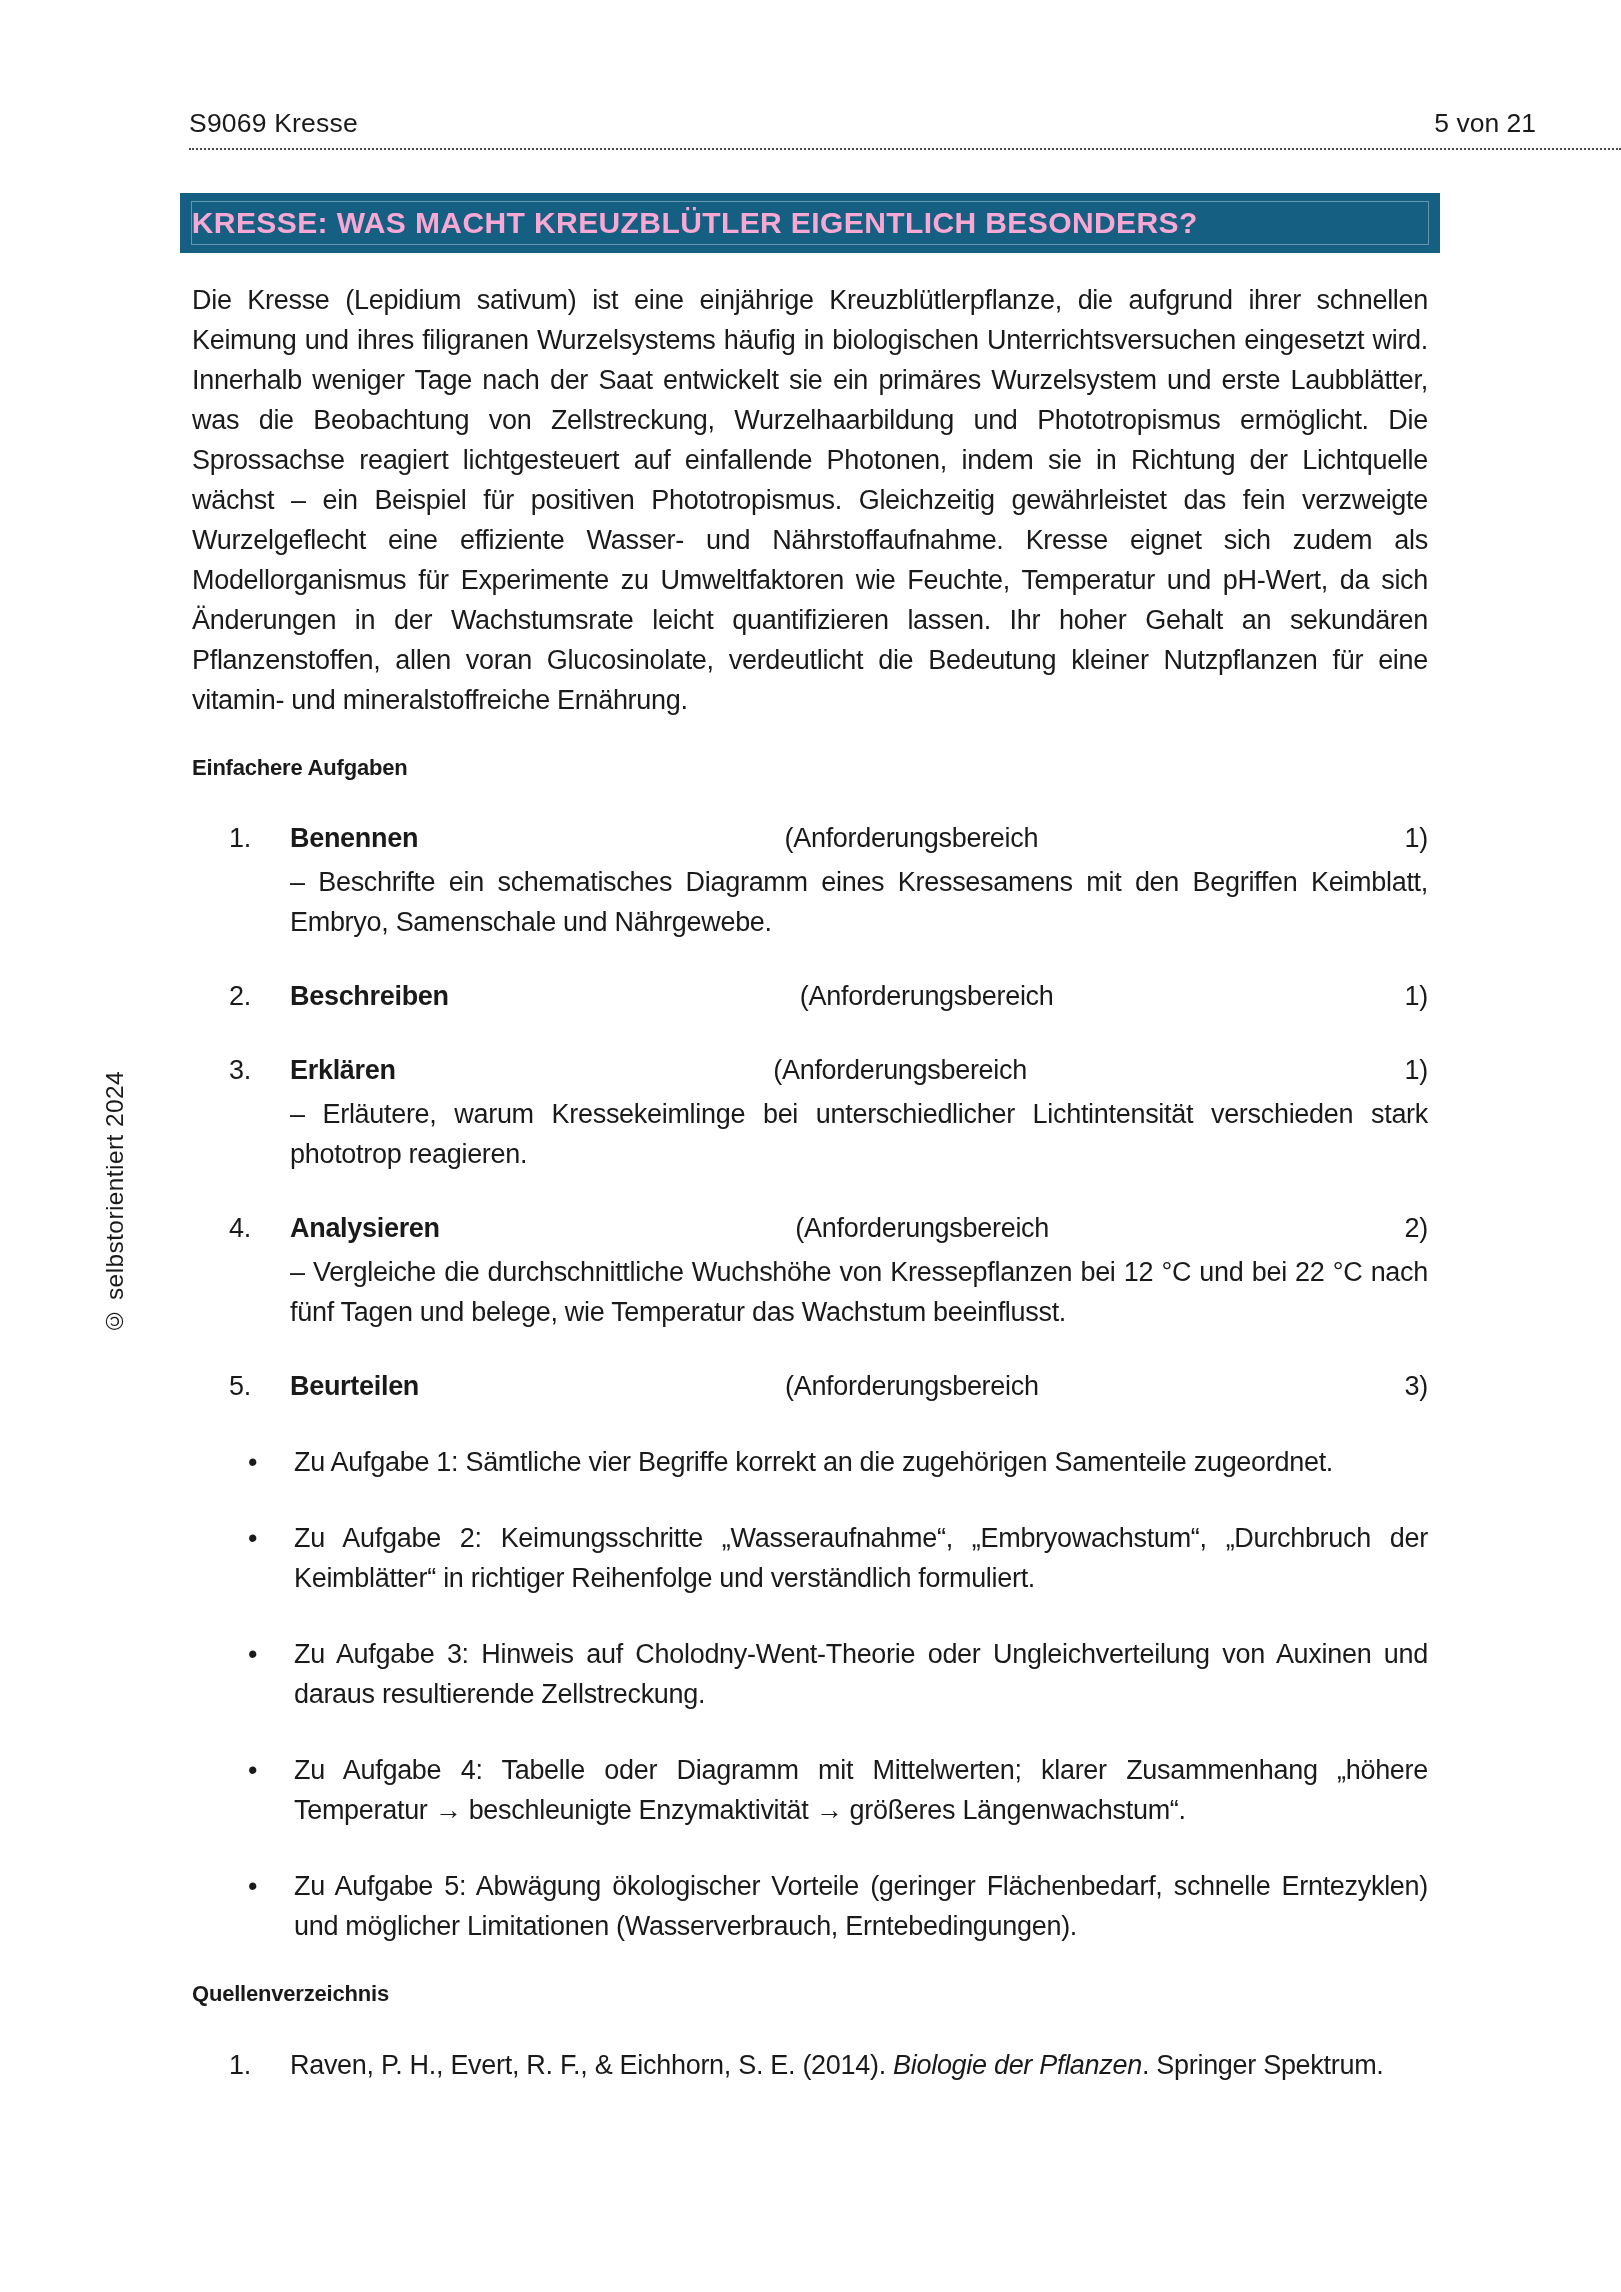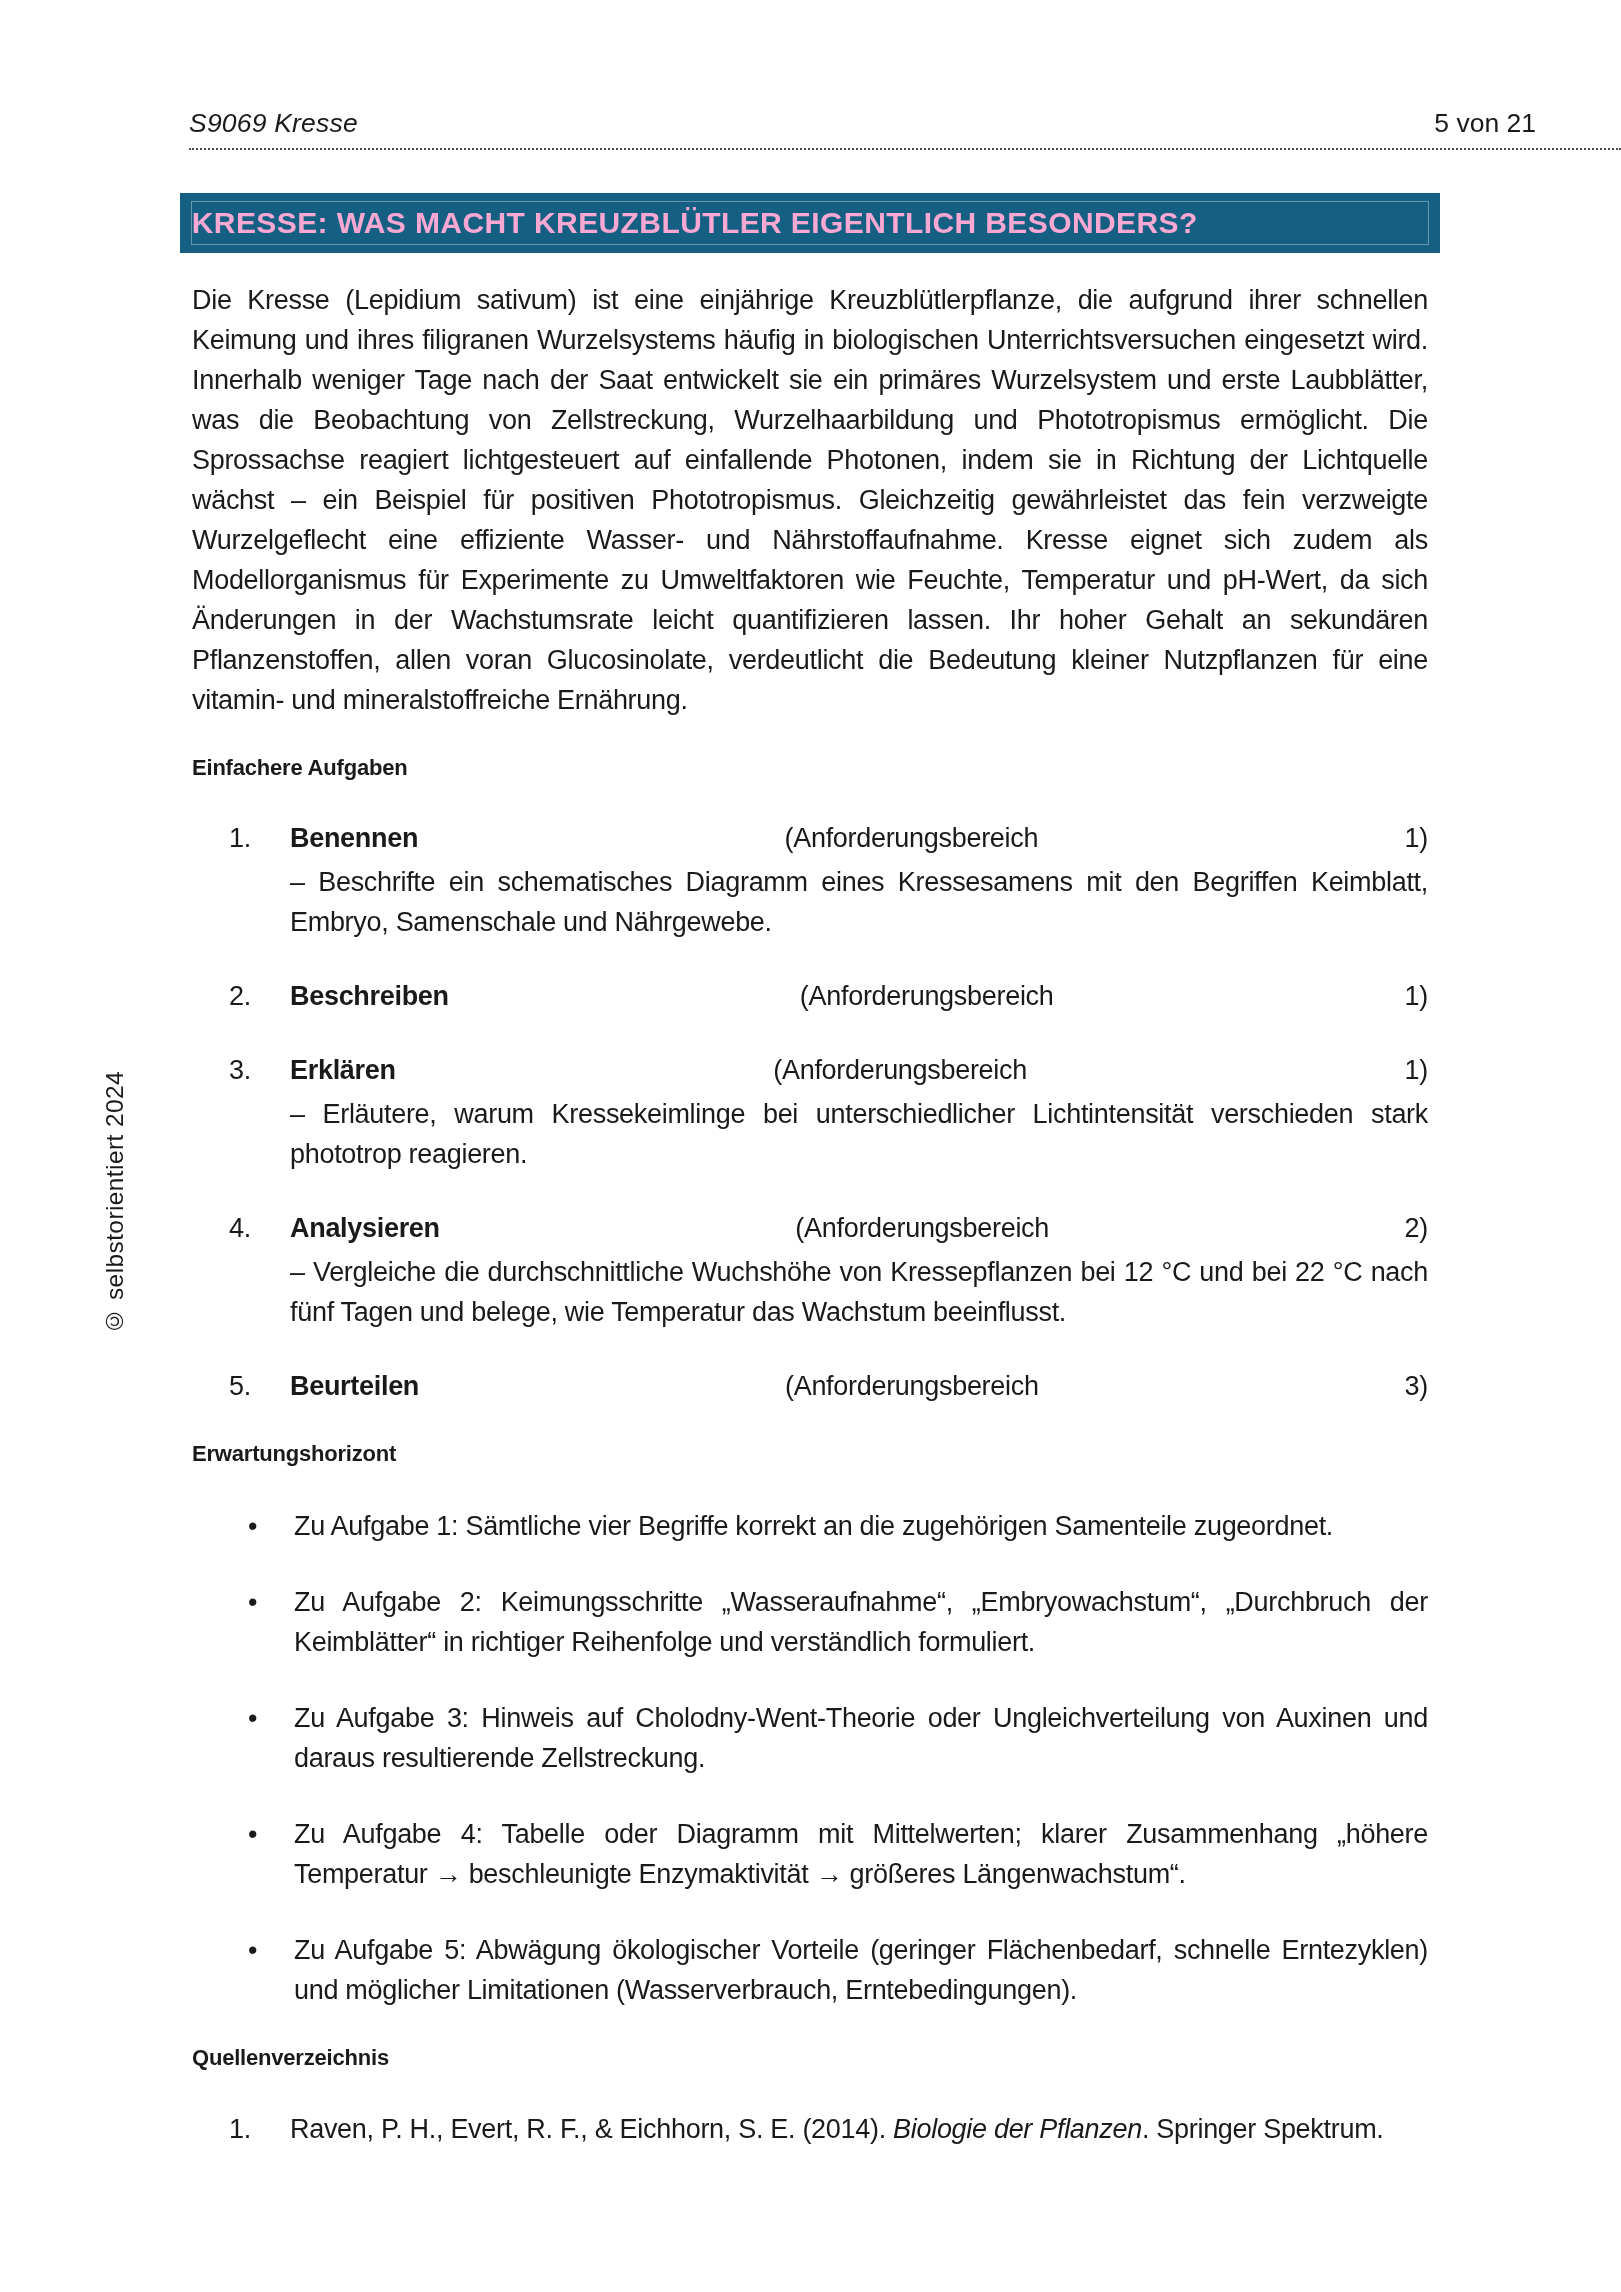--- a/index.html
+++ b/index.html
@@ -16,21 +16,21 @@
   .page-header {
     position: absolute;
     left: 189px; right: 0; top: 108px;
     display: flex;
     justify-content: space-between;
     align-items: flex-end;
     padding-bottom: 8.8px;
     border-bottom: 2px dotted #4a4a4a;
     font-size: 26.5px;
   }
-  .page-header .doc-code { letter-spacing: 0.2px; font-style: italic; }
+  .page-header .doc-code { letter-spacing: 0.2px; }
   .page-header .page-num { margin-right: 85px; }
 
   
   .title-banner {
     position: absolute;
     left: 180px; top: 193px;
     width: 1260px; height: 60px;
     background: #156082;
     display: flex;
     align-items: center;
@@ -181,21 +181,20 @@
 
   <div class="task">
     <span class="item-num">5.</span>
     <div class="task-headline">
       <span class="task-term">Beurteilen</span>
       <span>(Anforderungsbereich</span>
       <span>3)</span>
     </div>
   </div>
 
-  <h2 class="section-heading">Erwartungshorizont</h2>
 
   <div class="exp-item">
     <span class="bullet-marker">•</span>
     <span>Zu Aufgabe 1: Sämtliche vier Begriffe korrekt an die zugehörigen Samenteile zugeordnet.</span>
   </div>
   <div class="exp-item">
     <span class="bullet-marker">•</span>
     <span>Zu Aufgabe 2: Keimungsschritte „Wasseraufnahme“, „Embryowachstum“, „Durchbruch der Keimblätter“ in richtiger Reihenfolge und verständlich formuliert.</span>
   </div>
   <div class="exp-item">

